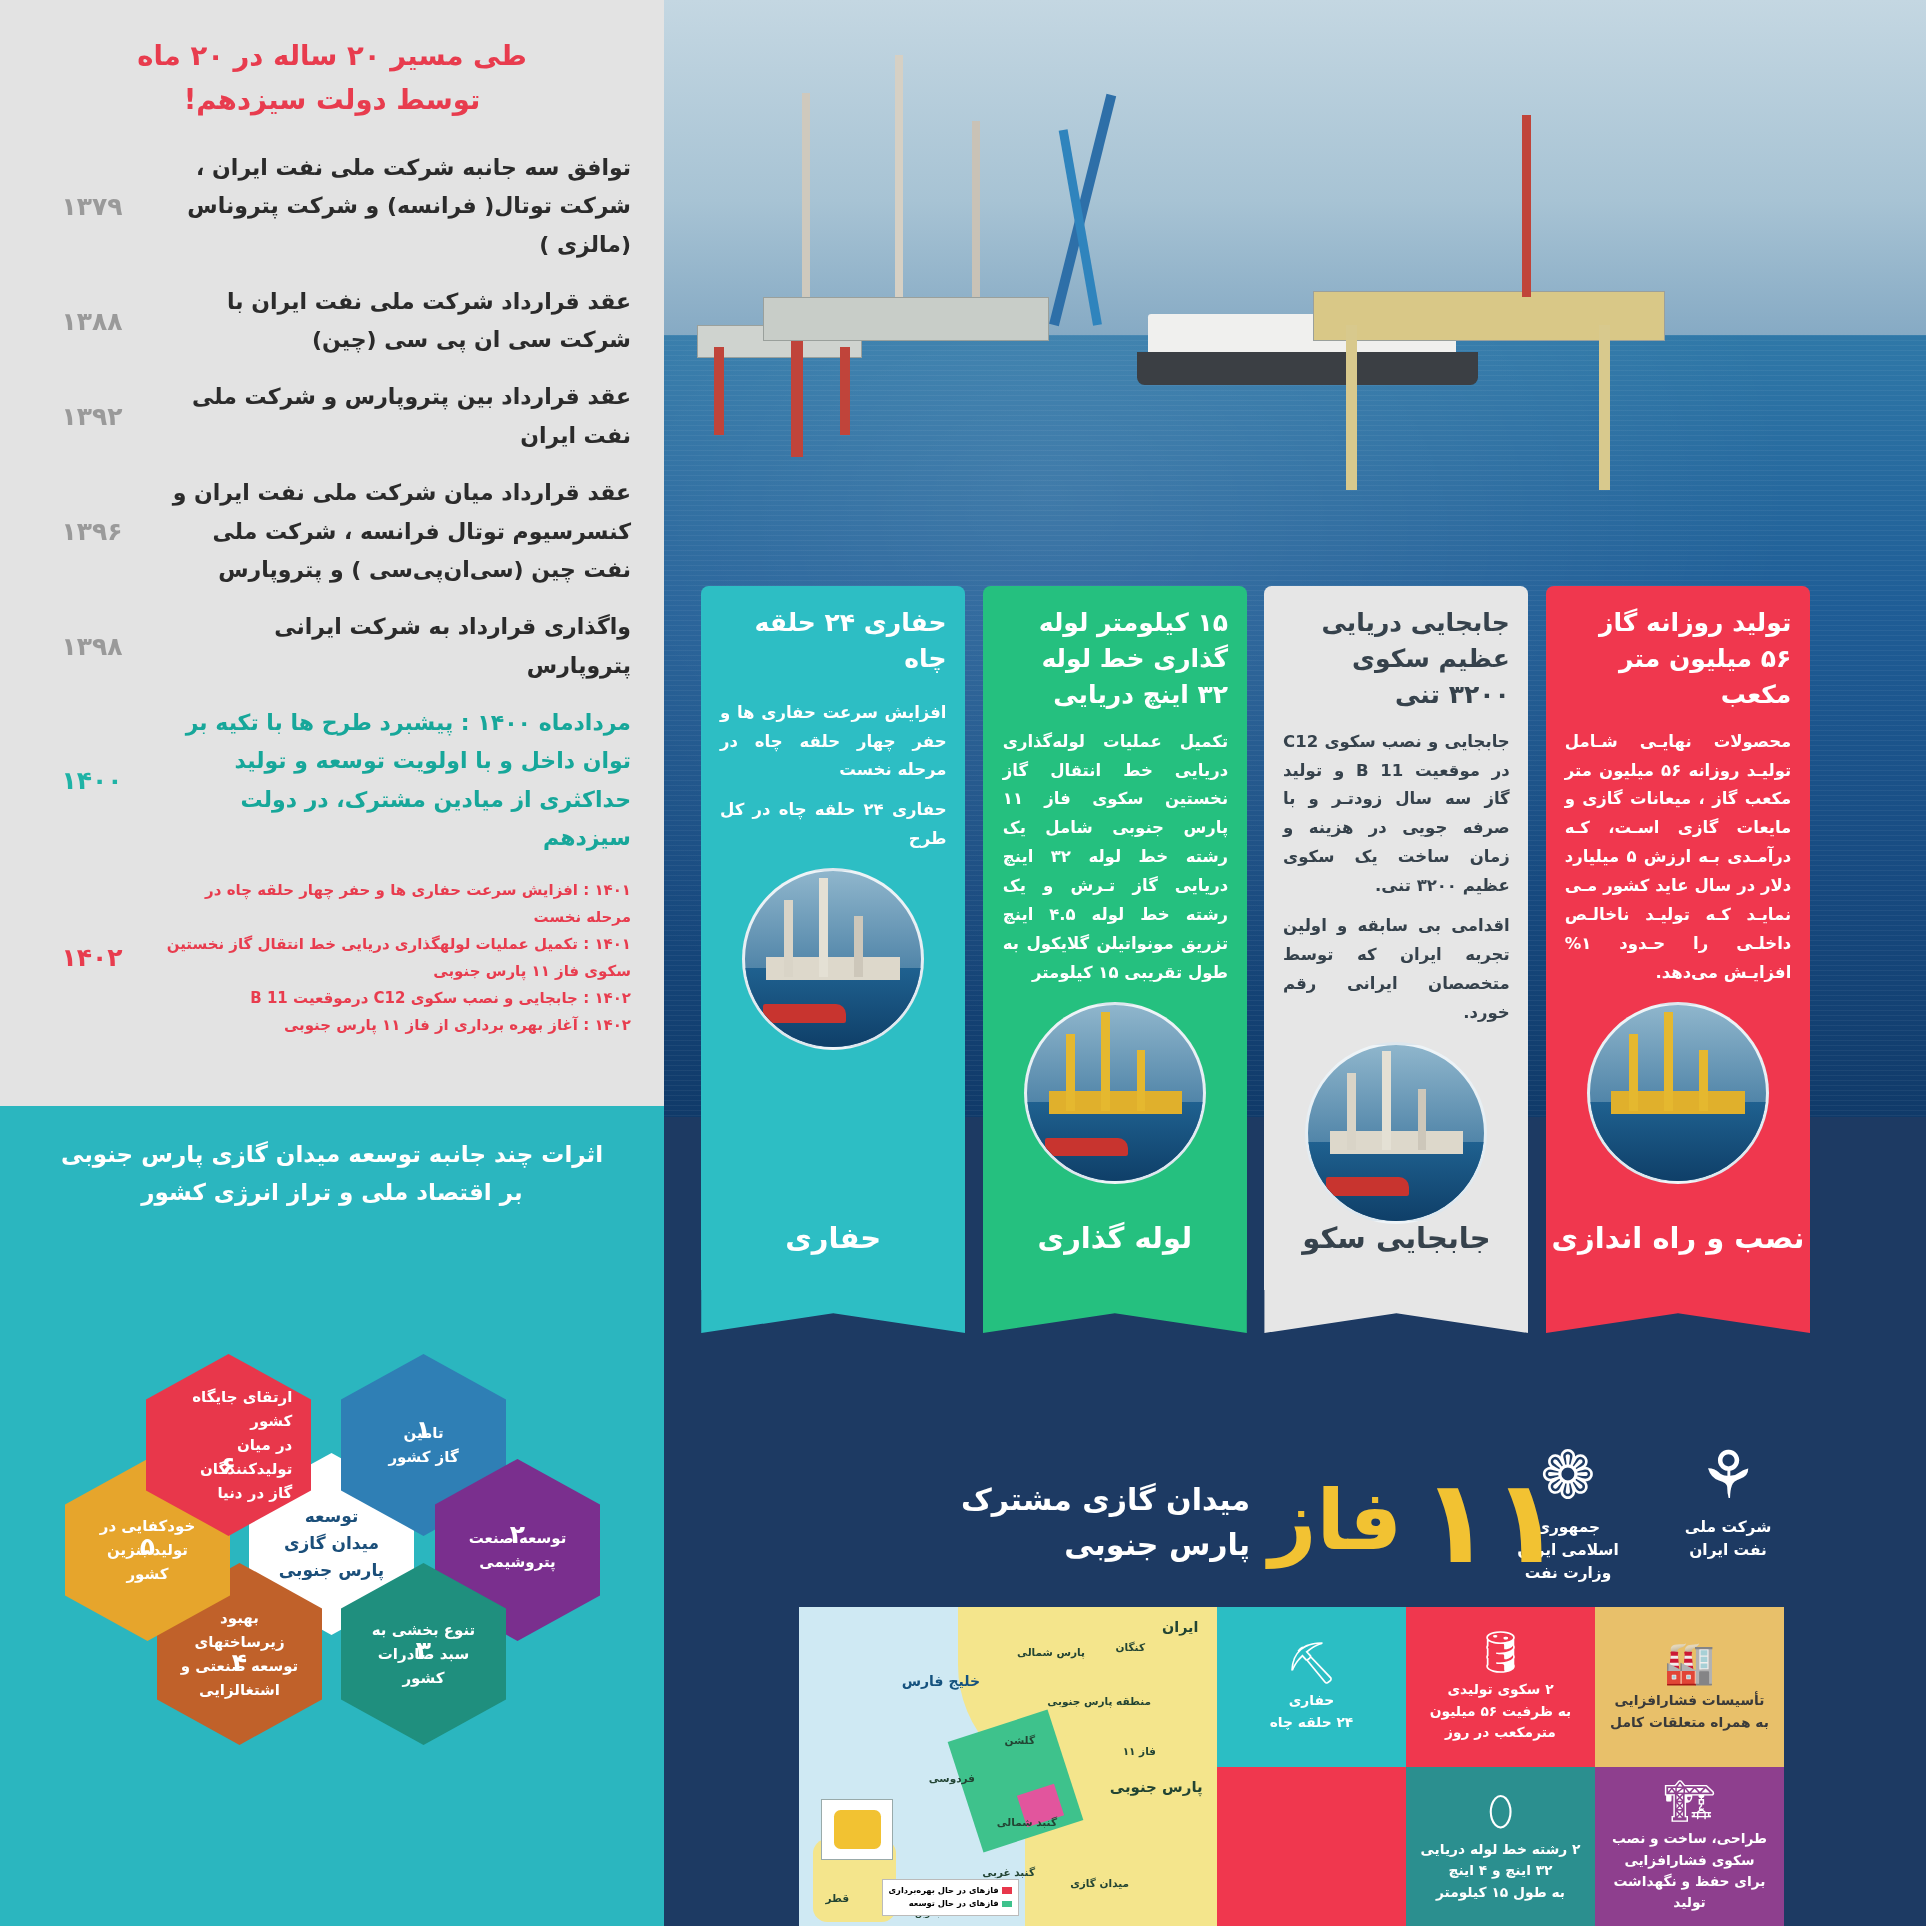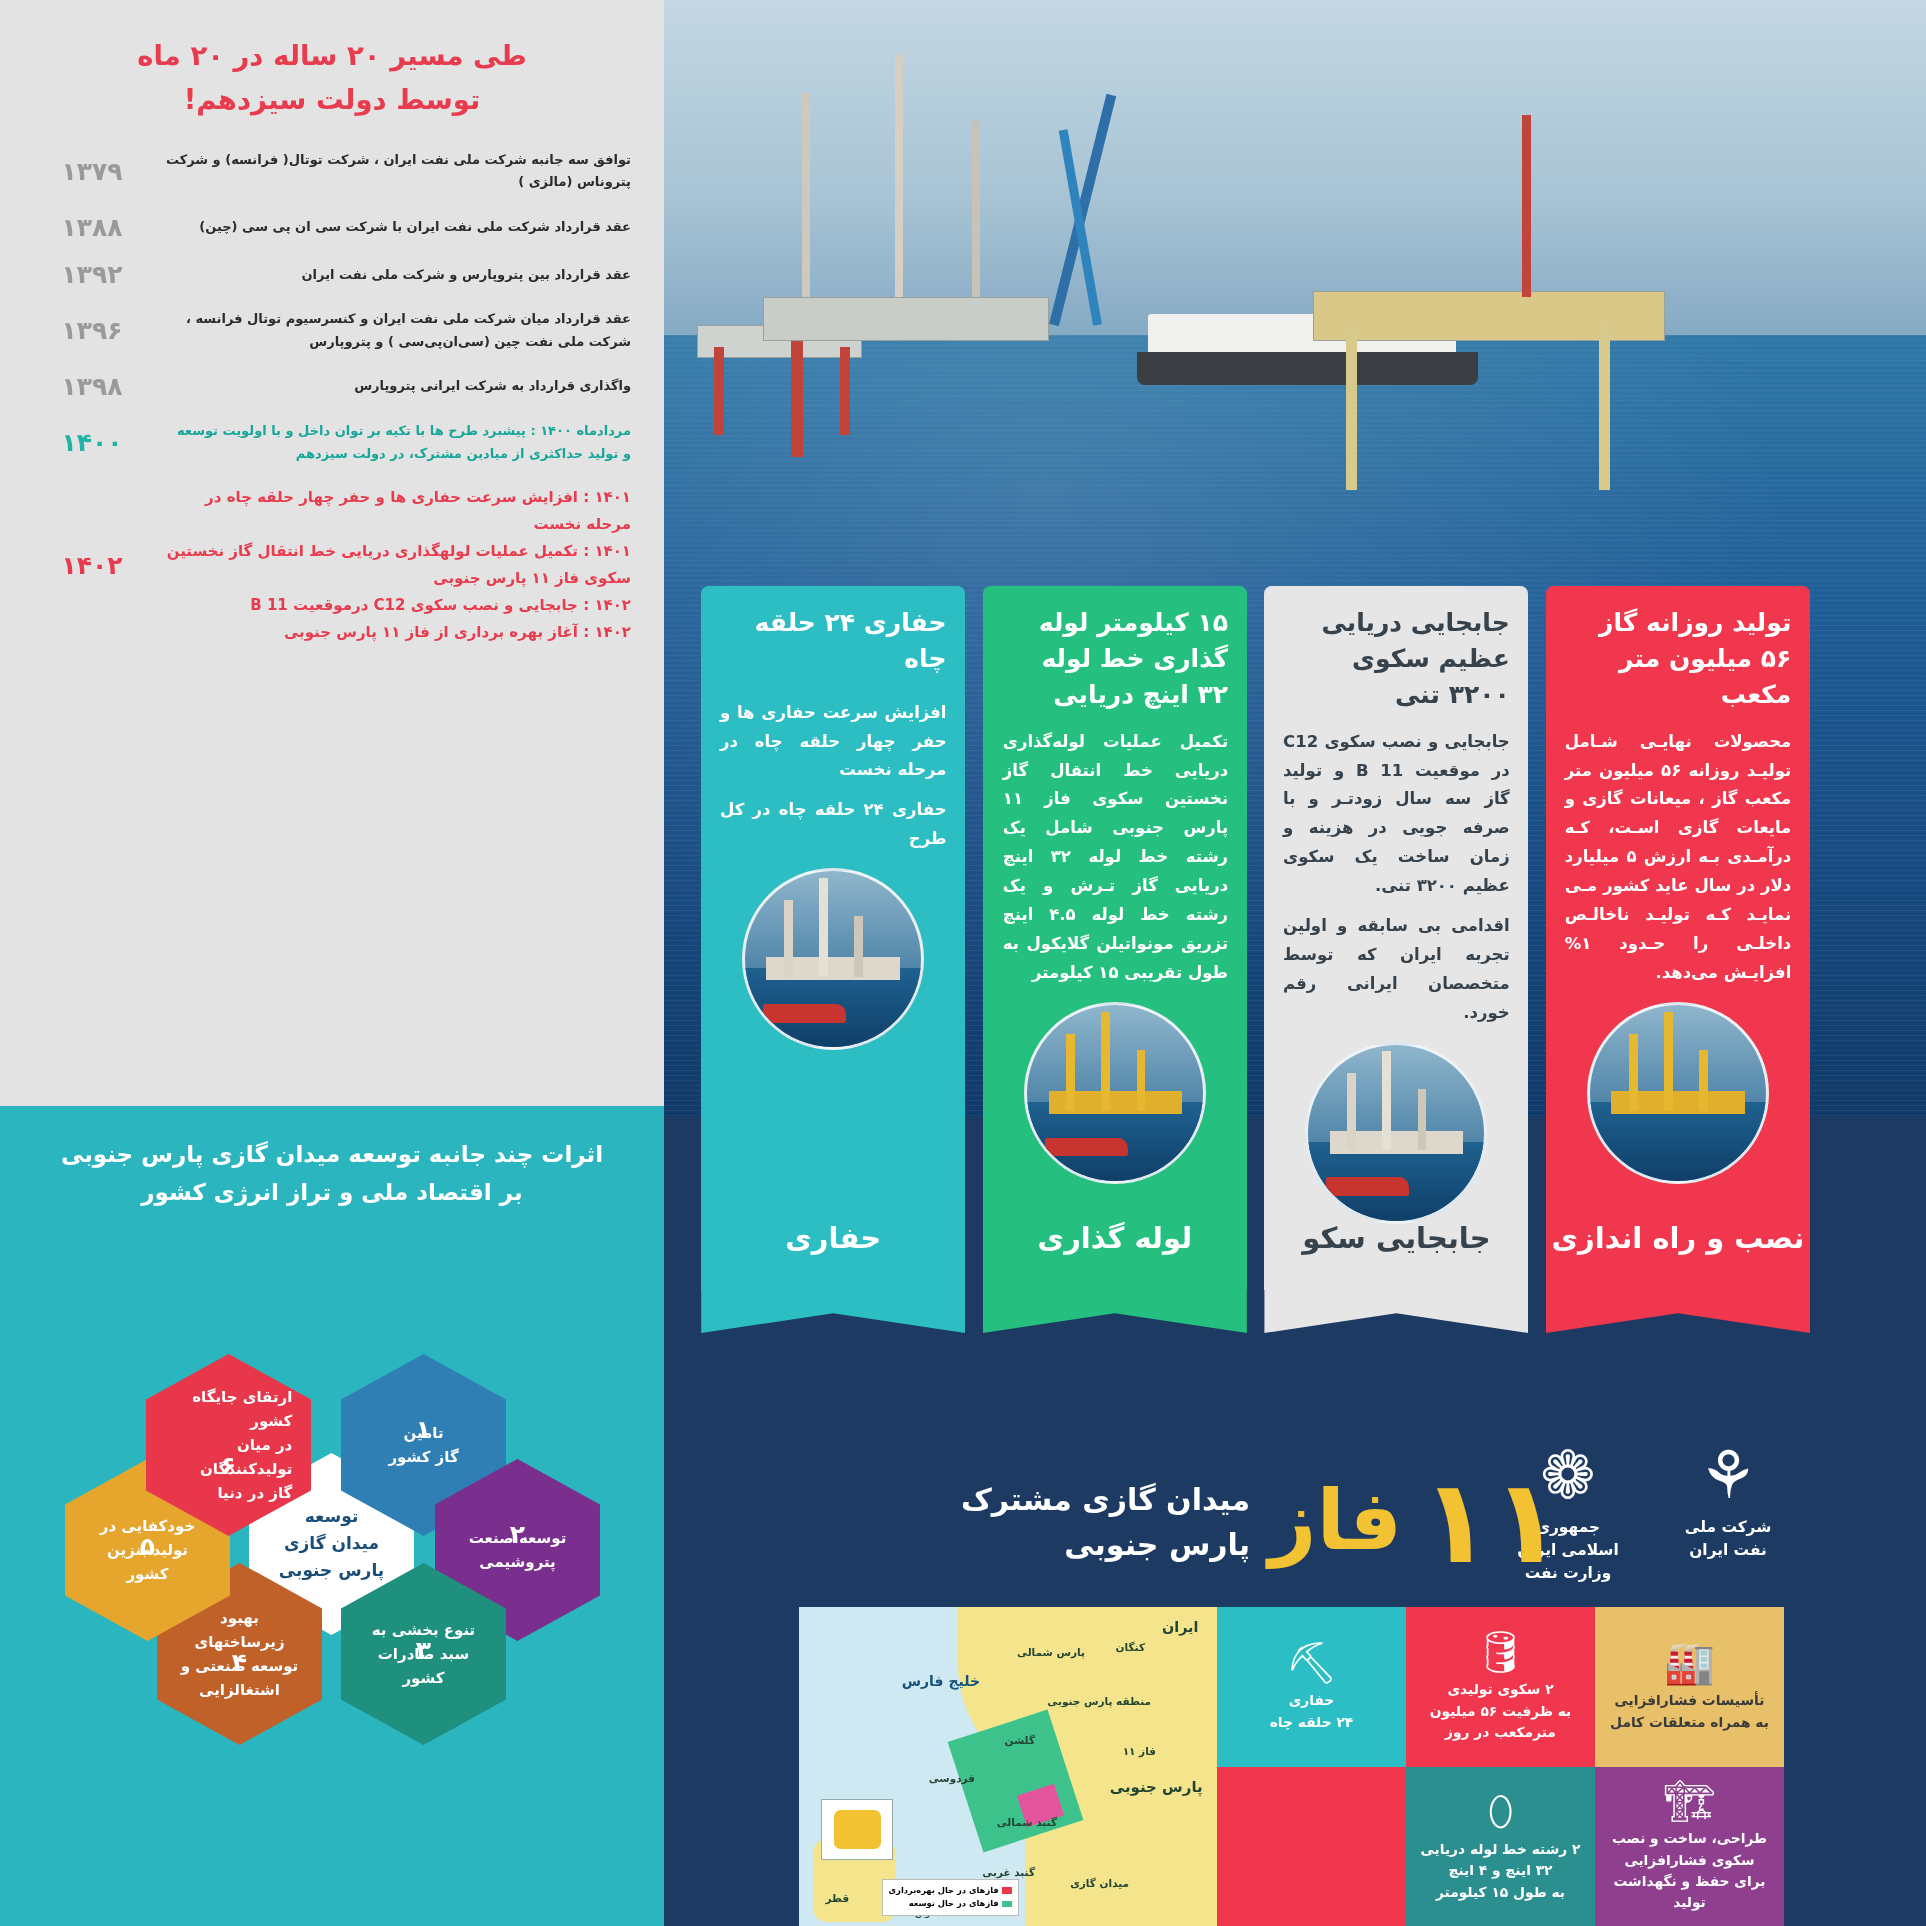--- a/index.html
+++ b/index.html
@@ -149,21 +149,21 @@
   }
   .side-top { position:absolute; top:0; left:0; width:664px; height:1106px; background:#e3e3e3; }
   .side-bot { position:absolute; top:1106px; left:0; width:664px; height:821px; background:#2bb6bf; }
 
   .side-title {
     padding: 33px 39px 0 39px; text-align: center; color:#e83c4e;
     font-size: 27.5px; font-weight: 800; line-height: 1.6;
   }
   .timeline { position:relative; margin-top: 27.5px; padding: 0 33px; }
   .tl-row { display:flex; flex-direction: row; align-items: center; gap: 14.3px; margin-bottom: 18.7px; }
-  .tl-text { flex:1; text-align: right; font-size: 13px; line-height: 1.75; color:#2b2b2b; font-weight:700; }
+  .tl-text { flex:1; text-align: right; font-size: 22px; line-height: 1.75; color:#2b2b2b; font-weight:700; }
   .tl-year {
     width: 118px; text-align:center; font-size: 25px; font-weight: 800; color:#9a9a9a; position:relative;
   }
   .tl-year.teal { color:#1fb3a6; }
   .tl-year.red { color:#e83c4e; }
   .tl-text.teal { color:#17a79a; }
   .tl-text.red { color:#e83c4e; font-size: 15px; line-height:1.8; }
 
   .side-bot h2 { color:#fff; font-size: 23px; font-weight: 800; text-align:center; line-height:1.65; padding: 30px 44px 0 44px; }
 

